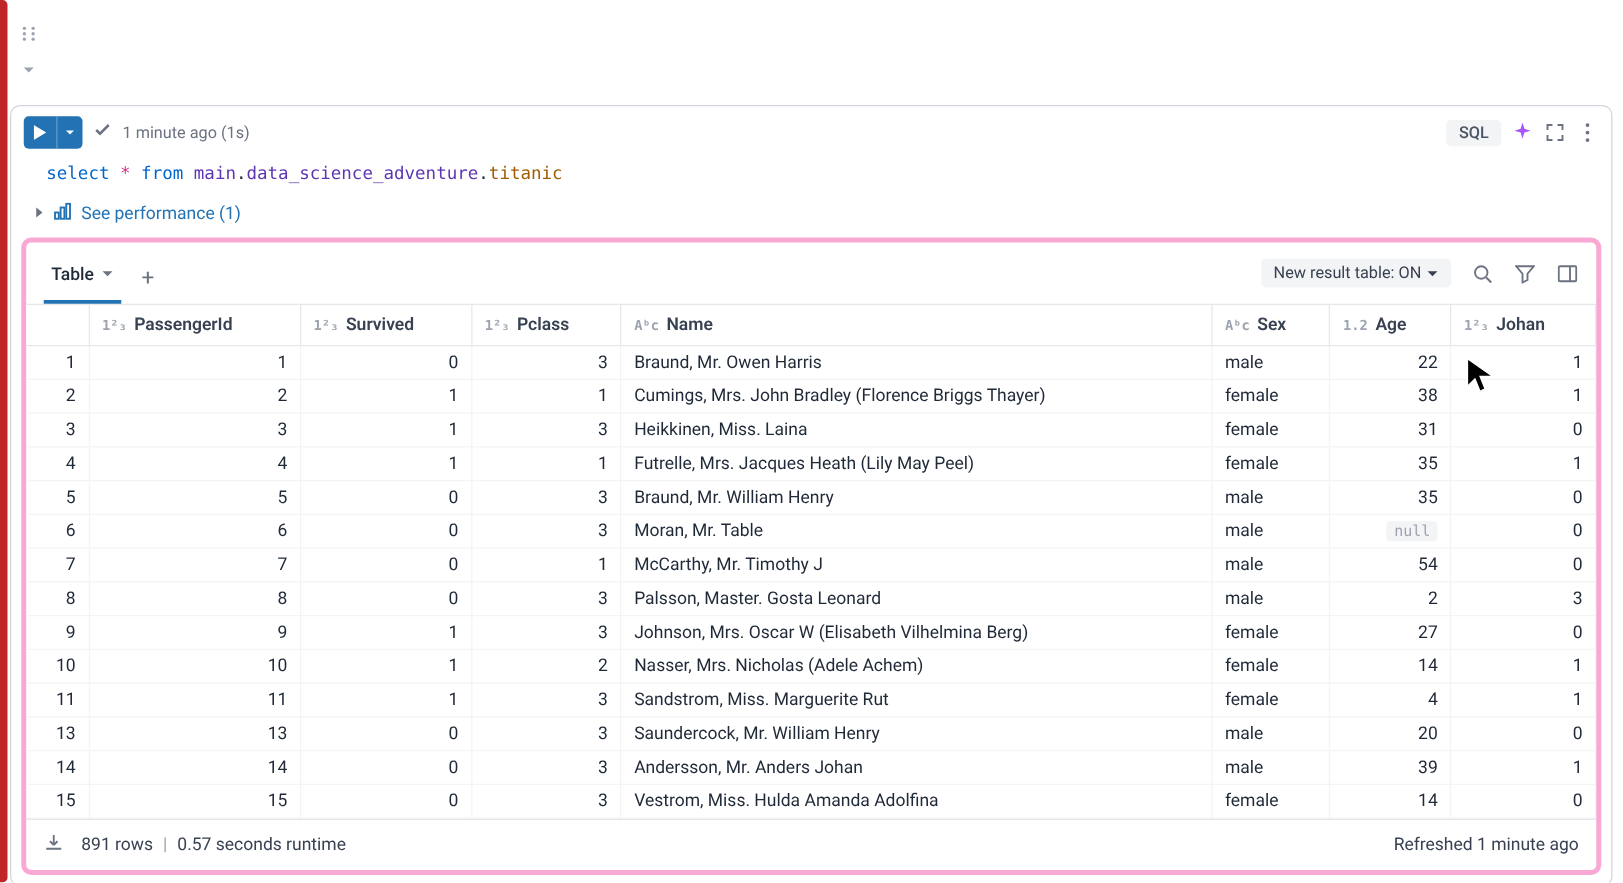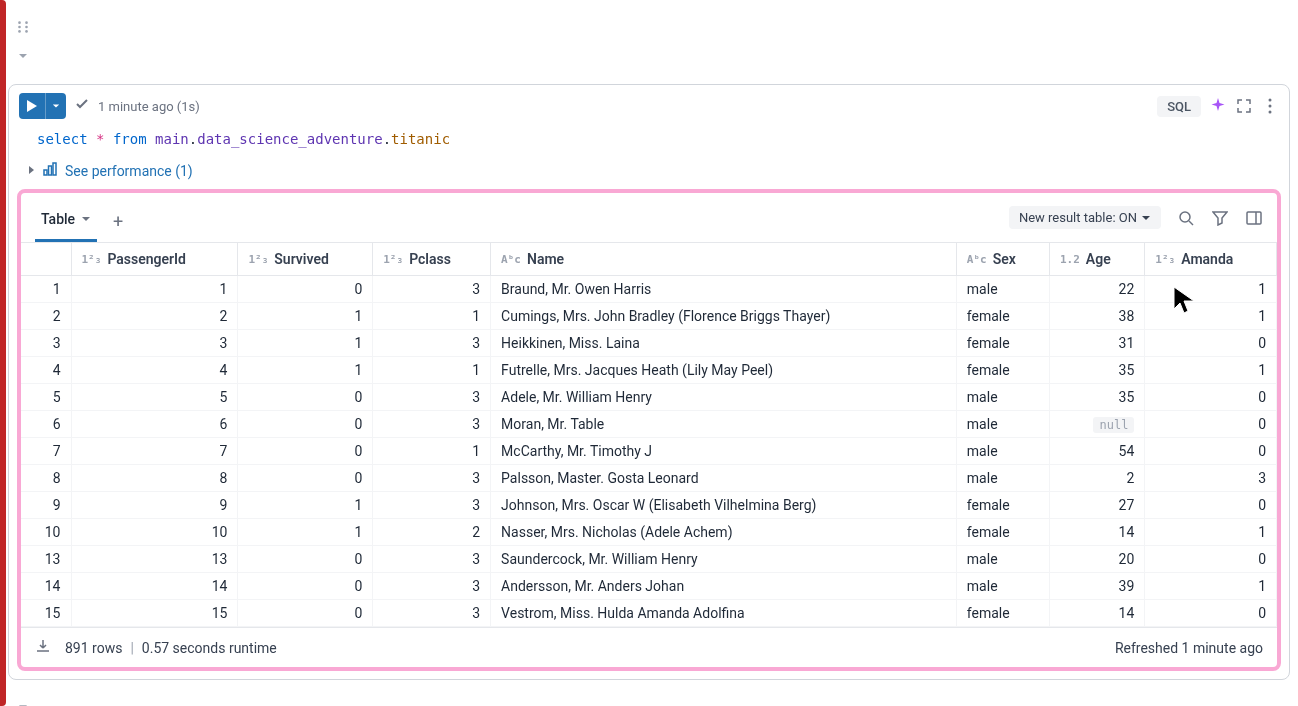--- a/index.html
+++ b/index.html
@@ -455,21 +455,21 @@
               </th>
               <th>
                 <div class="col-header">
                   <span class="type-icon">1.2</span>
                   <span>Age</span>
                 </div>
               </th>
               <th>
                 <div class="col-header">
                   <span class="type-icon">1²₃</span>
-                  <span>Amanda</span>
+                  <span>Johan</span>
                 </div>
               </th>
             </tr>
         </thead>
         <tbody id="table-body">
             <tr>
               <td class="row-num">1</td>
               <td class="num-cell">1</td>
               <td class="num-cell">0</td>
               <td class="num-cell">3</td>
@@ -506,21 +506,21 @@
               <td>Futrelle, Mrs. Jacques Heath (Lily May Peel)</td>
               <td>female</td>
               <td class="num-cell">35</td>
               <td class="num-cell">1</td>
             </tr>
             <tr>
               <td class="row-num">5</td>
               <td class="num-cell">5</td>
               <td class="num-cell">0</td>
               <td class="num-cell">3</td>
-              <td>Adele, Mr. William Henry</td>
+              <td>Braund, Mr. William Henry</td>
               <td>male</td>
               <td class="num-cell">35</td>
               <td class="num-cell">0</td>
             </tr>
             <tr>
               <td class="row-num">6</td>
               <td class="num-cell">6</td>
               <td class="num-cell">0</td>
               <td class="num-cell">3</td>
               <td>Moran, Mr. Table</td>
@@ -559,20 +559,30 @@
               <td class="num-cell">0</td>
             </tr>
             <tr>
               <td class="row-num">10</td>
               <td class="num-cell">10</td>
               <td class="num-cell">1</td>
               <td class="num-cell">2</td>
               <td>Nasser, Mrs. Nicholas (Adele Achem)</td>
               <td>female</td>
               <td class="num-cell">14</td>
+              <td class="num-cell">1</td>
+            </tr>
+            <tr>
+              <td class="row-num">11</td>
+              <td class="num-cell">11</td>
+              <td class="num-cell">1</td>
+              <td class="num-cell">3</td>
+              <td>Sandstrom, Miss. Marguerite Rut</td>
+              <td>female</td>
+              <td class="num-cell">4</td>
               <td class="num-cell">1</td>
             </tr>
             <tr>
               <td class="row-num">13</td>
               <td class="num-cell">13</td>
               <td class="num-cell">0</td>
               <td class="num-cell">3</td>
               <td>Saundercock, Mr. William Henry</td>
               <td>male</td>
               <td class="num-cell">20</td>

